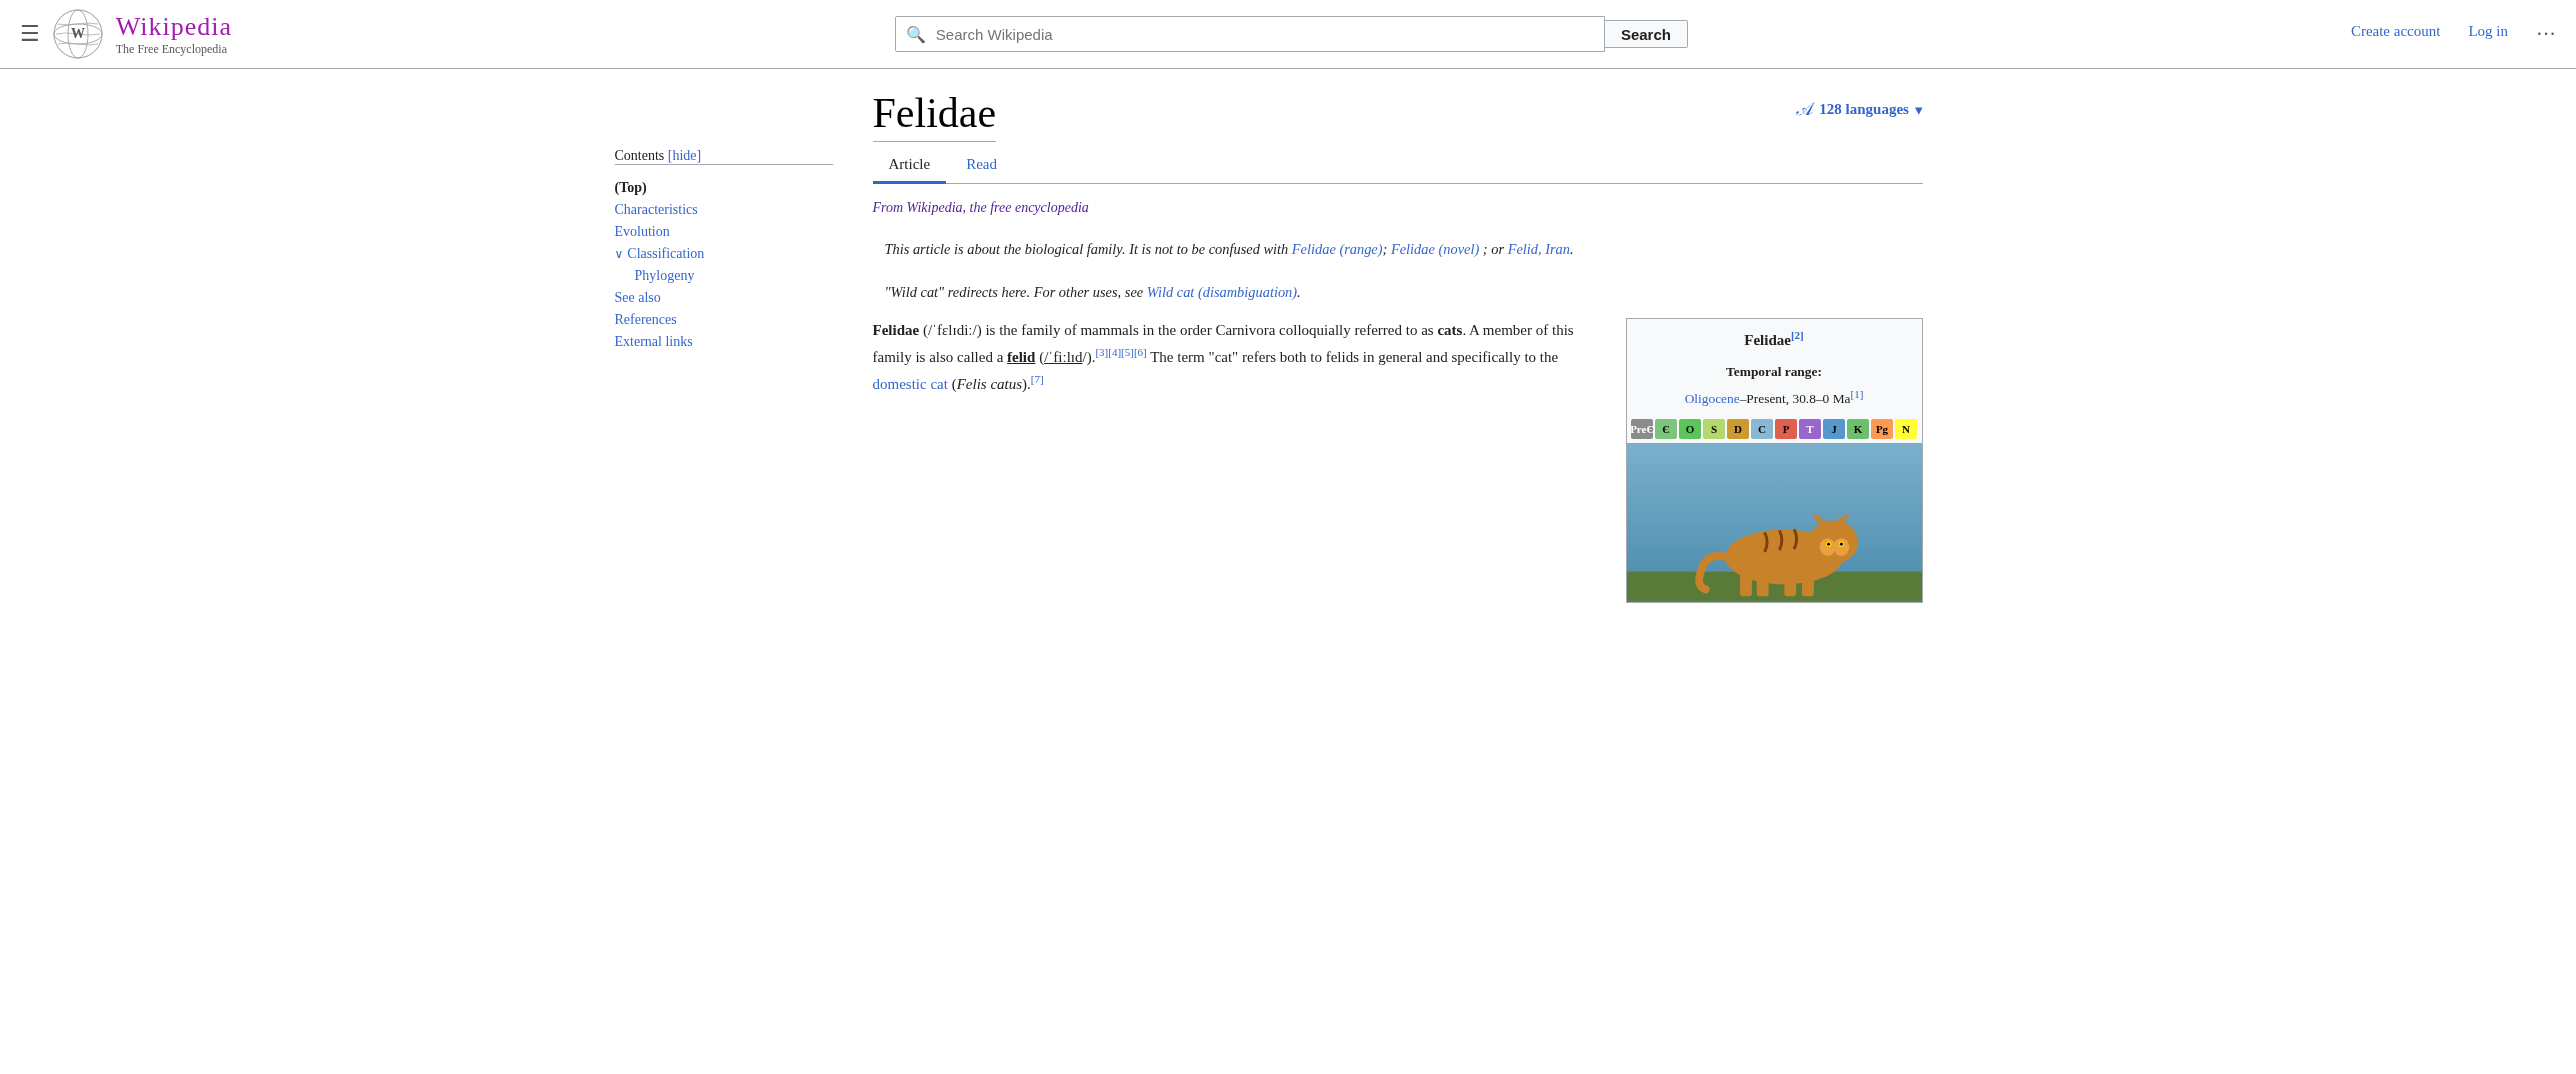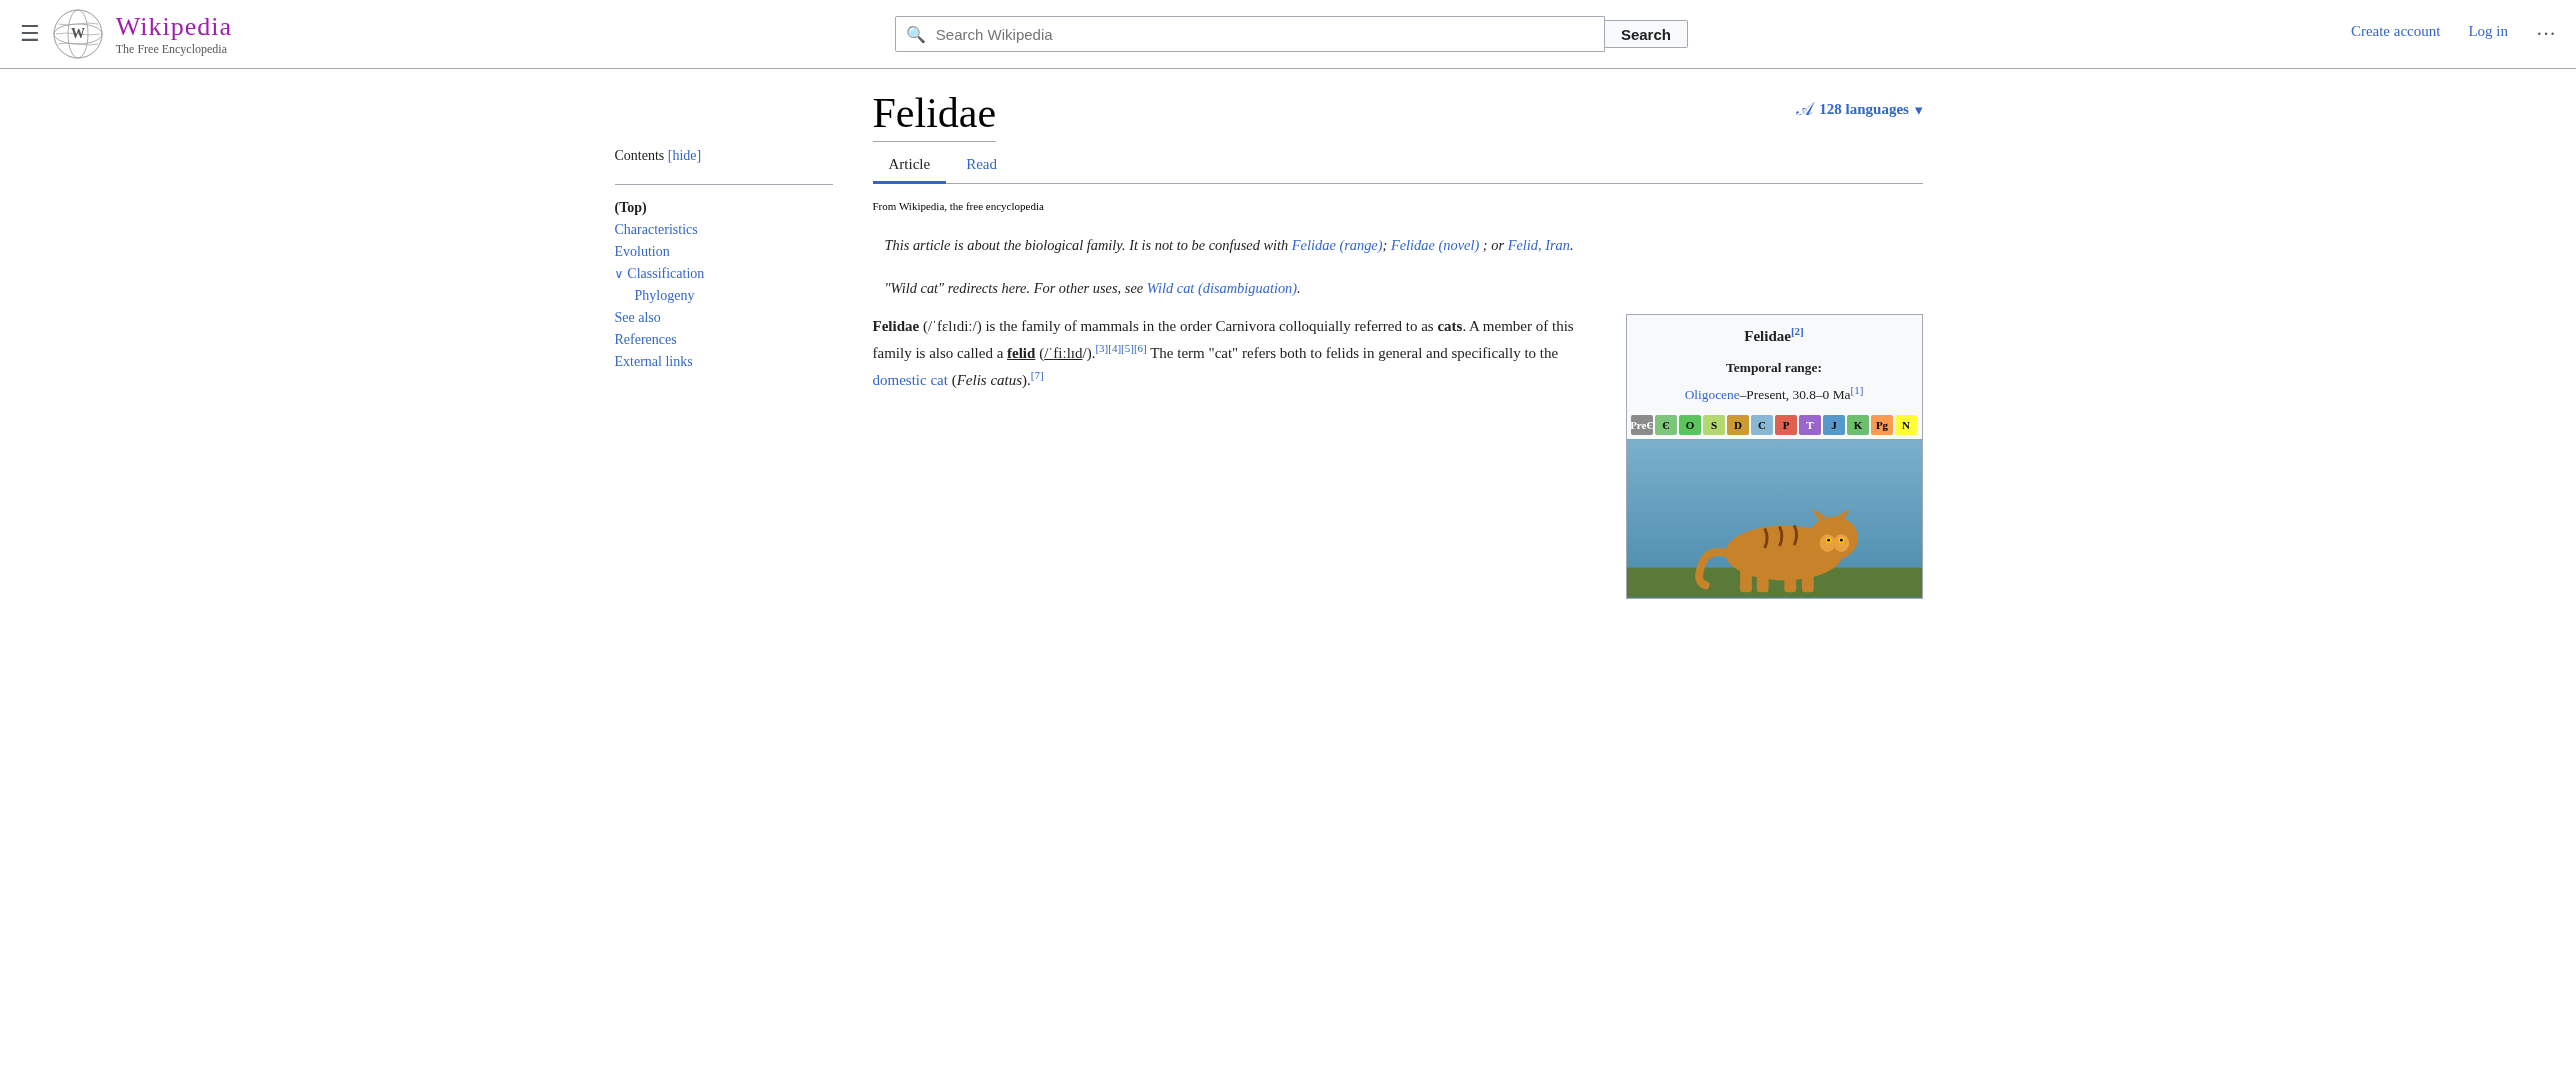--- a/index.html
+++ b/index.html
@@ -106,21 +106,21 @@
 
     
     .sidebar {
       width: 218px;
       flex-shrink: 0;
       padding-top: 59px;
     }
     .toc-title {
       font-size: 14px;
       color: #202122;
-      margin-bottom: 20px;
+      margin-bottom: 0;
     }
     .toc-hide {
       color: #3366cc;
       cursor: pointer;
       text-decoration: none;
     }
     .toc-divider {
       border: none;
       border-top: 1px solid #a2a9b1;
       margin-bottom: 12px;
@@ -213,23 +213,24 @@
     }
     .tab-right .tab {
       color: #202122;
     }
     .tab-right .tab.active {
       border-bottom: 3px solid #3366cc;
     }
 
     
     .from-wiki {
-      font-size: 11px;
-      color: #000000;
+      font-size: 14px;
+      color: #4c1d95;
       margin-bottom: 16px;
+      font-style: italic;
     }
 
     
     .hatnote {
       font-style: italic;
       padding: 6px 12px;
       margin-bottom: 8px;
       font-size: 14.4px;
       color: #202122;
       line-height: 1.6;

